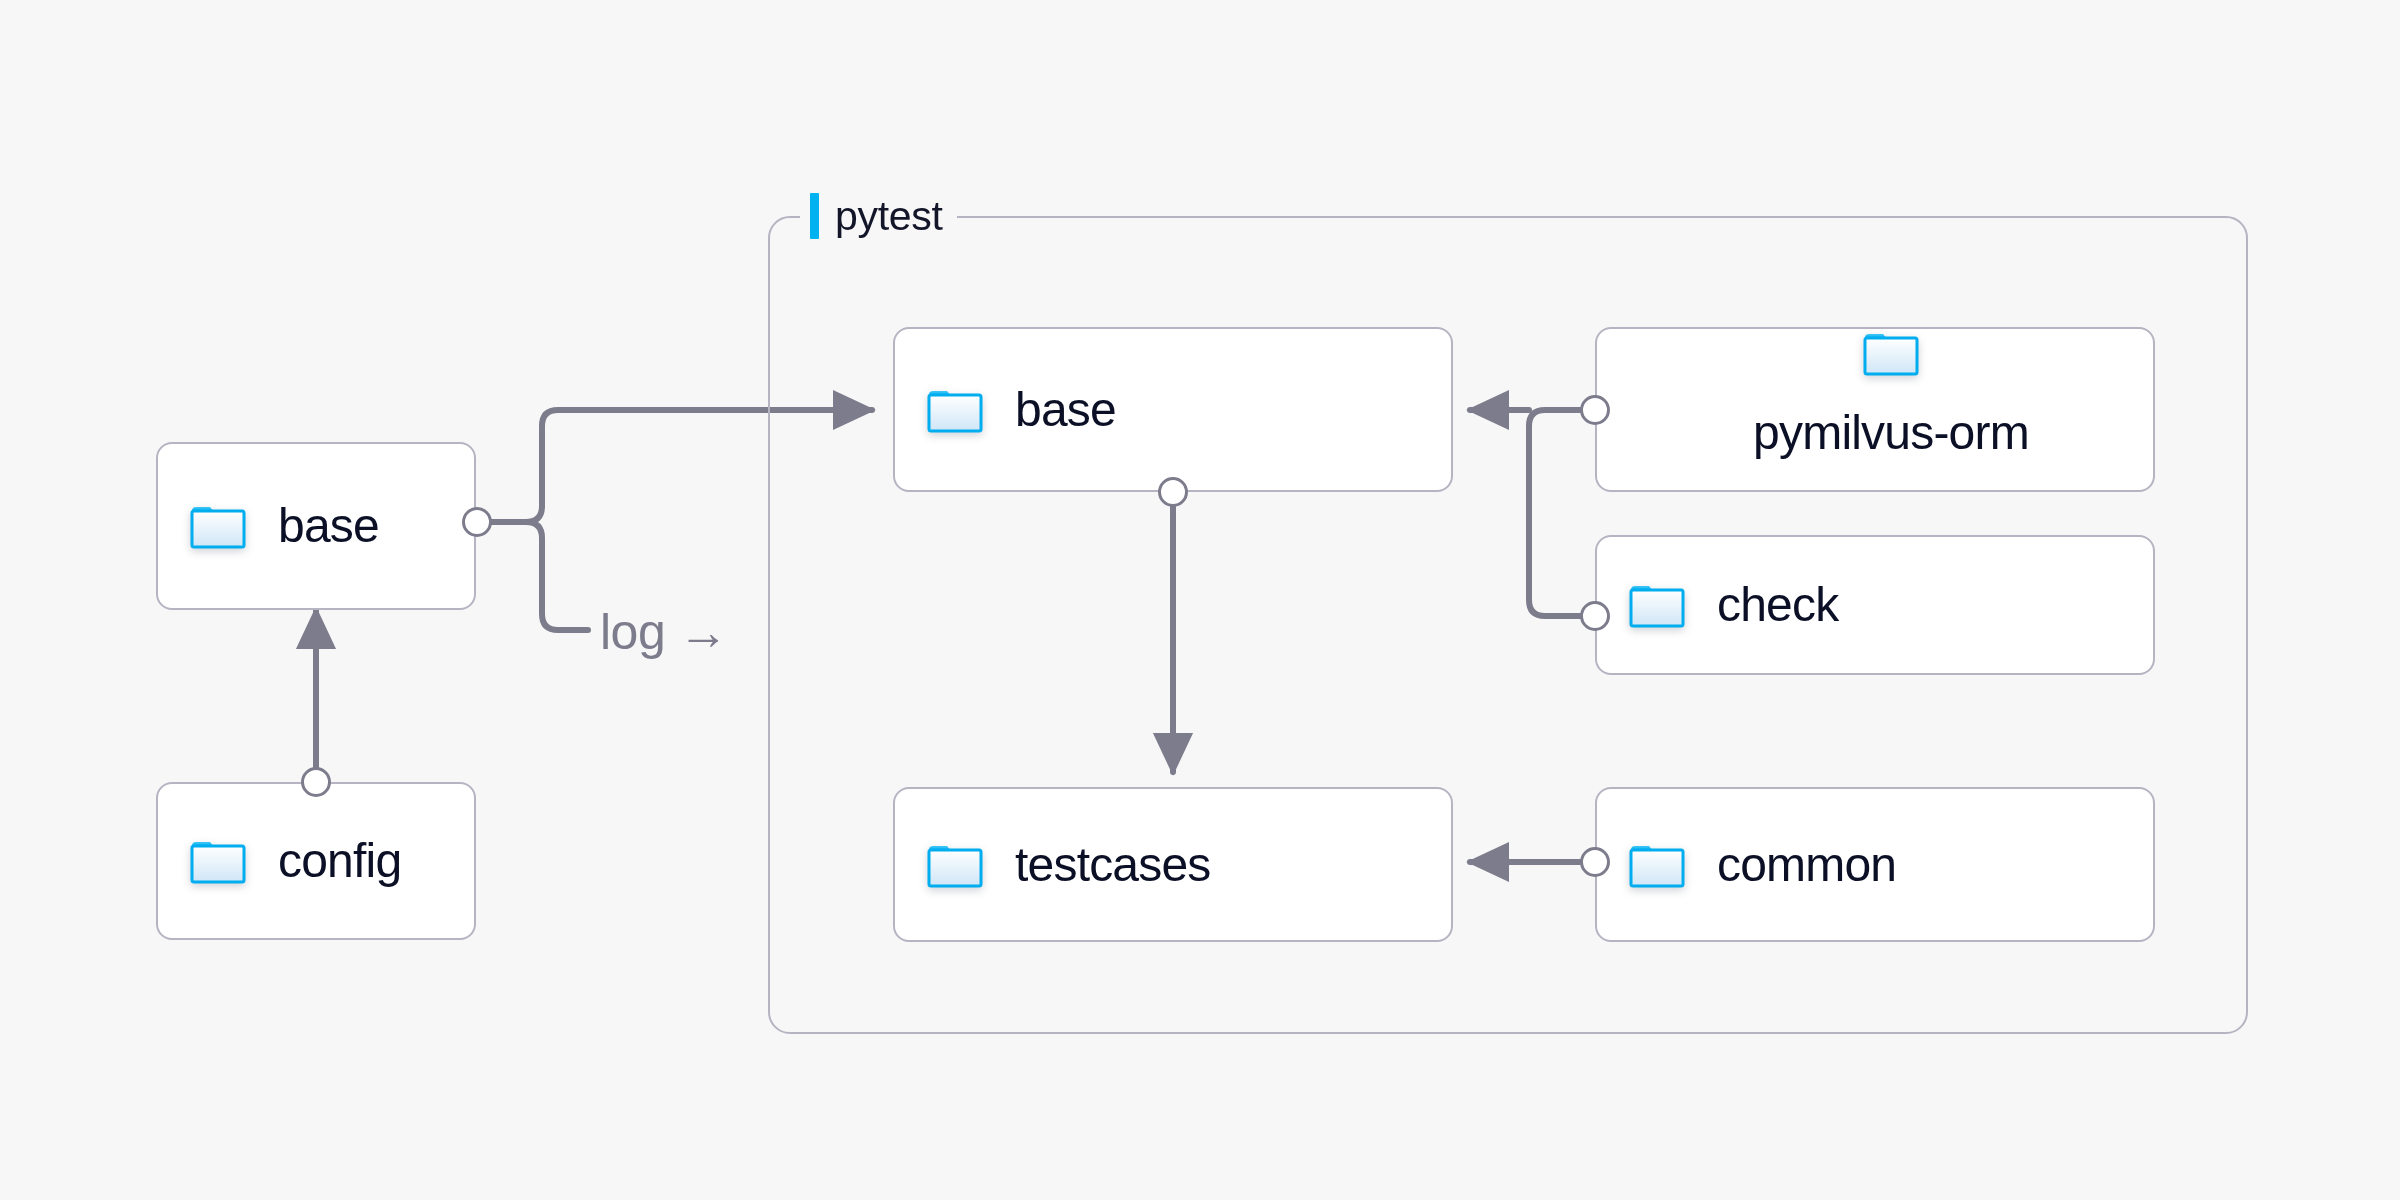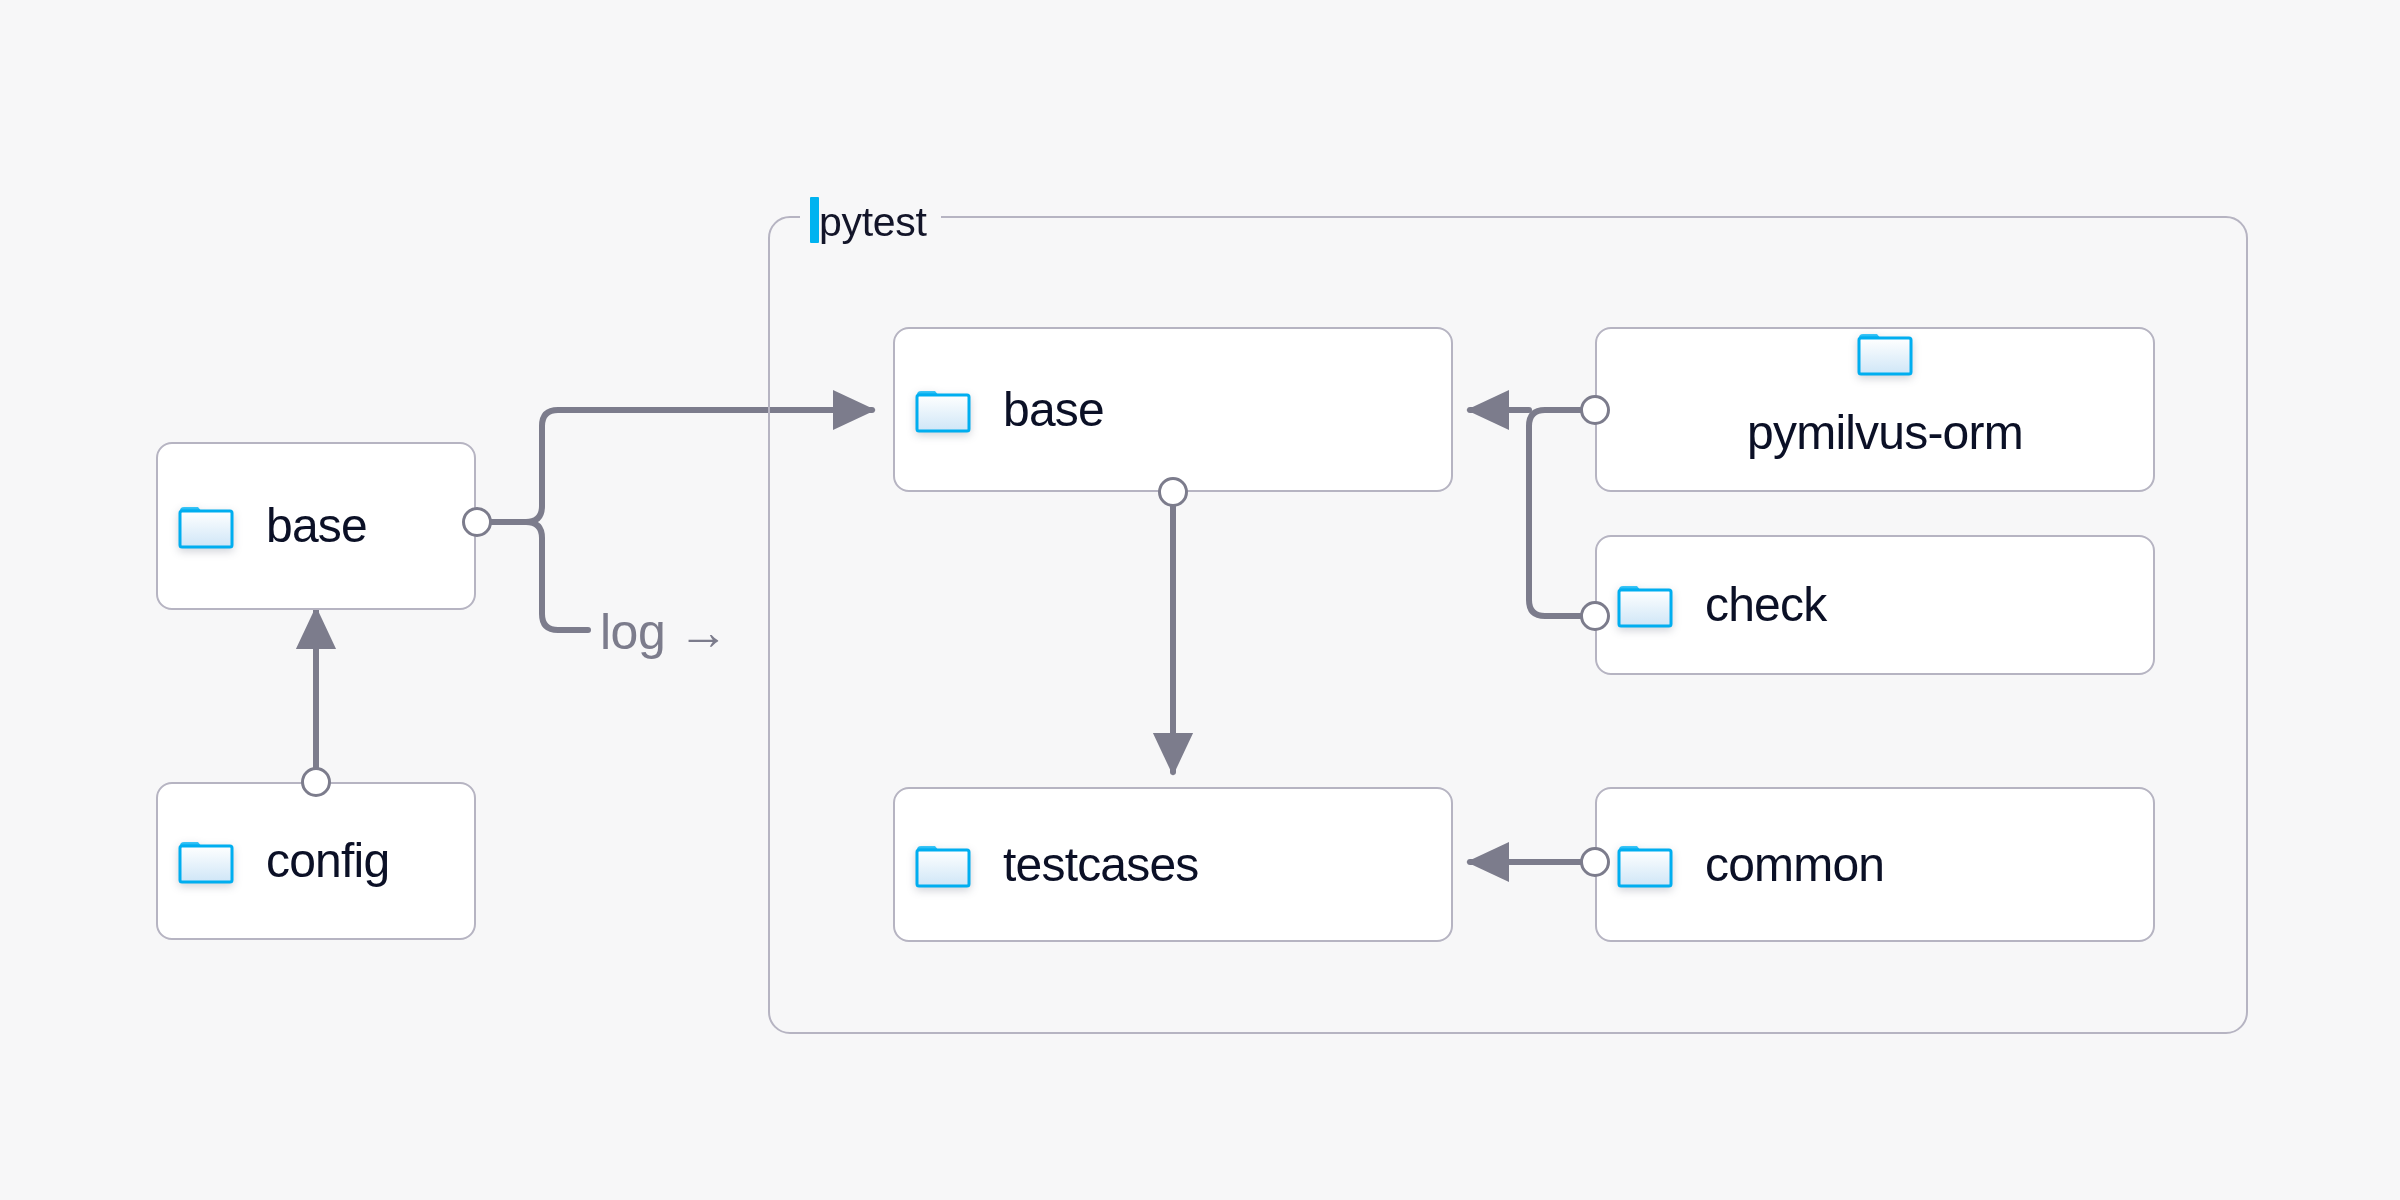--- a/index.html
+++ b/index.html
@@ -36,21 +36,22 @@
   .group-box {
     position: absolute;
     border: 2px solid #b6b4c2;
     border-radius: 22px;
     background: transparent;
     box-sizing: border-box;
   }
   .group-label {
     position: absolute;
     display: flex;
-    align-items: flex-end;
+    align-items: center;
+    gap: 16px;
     background: #f7f7f8;
     padding: 0 14px 0 10px;
     height: 54px;
   }
   .group-accent-bar {
     width: 9px;
     height: 46px;
     background: #00b3f0;
     border-radius: 1px;
     flex: 0 0 auto;
@@ -65,21 +66,21 @@
 
   
   .node {
     position: absolute;
     box-sizing: border-box;
     background: #ffffff;
     border: 2px solid #b6b4c2;
     border-radius: 16px;
     display: flex;
     align-items: center;
-    padding-left: 20px;
+    padding-left: 32px;
     gap: 32px;
   }
   .node-label {
     font-size: 48px;
     color: #0b1026;
     letter-spacing: -0.8px;
     line-height: 1;
     white-space: nowrap;
   }
 

